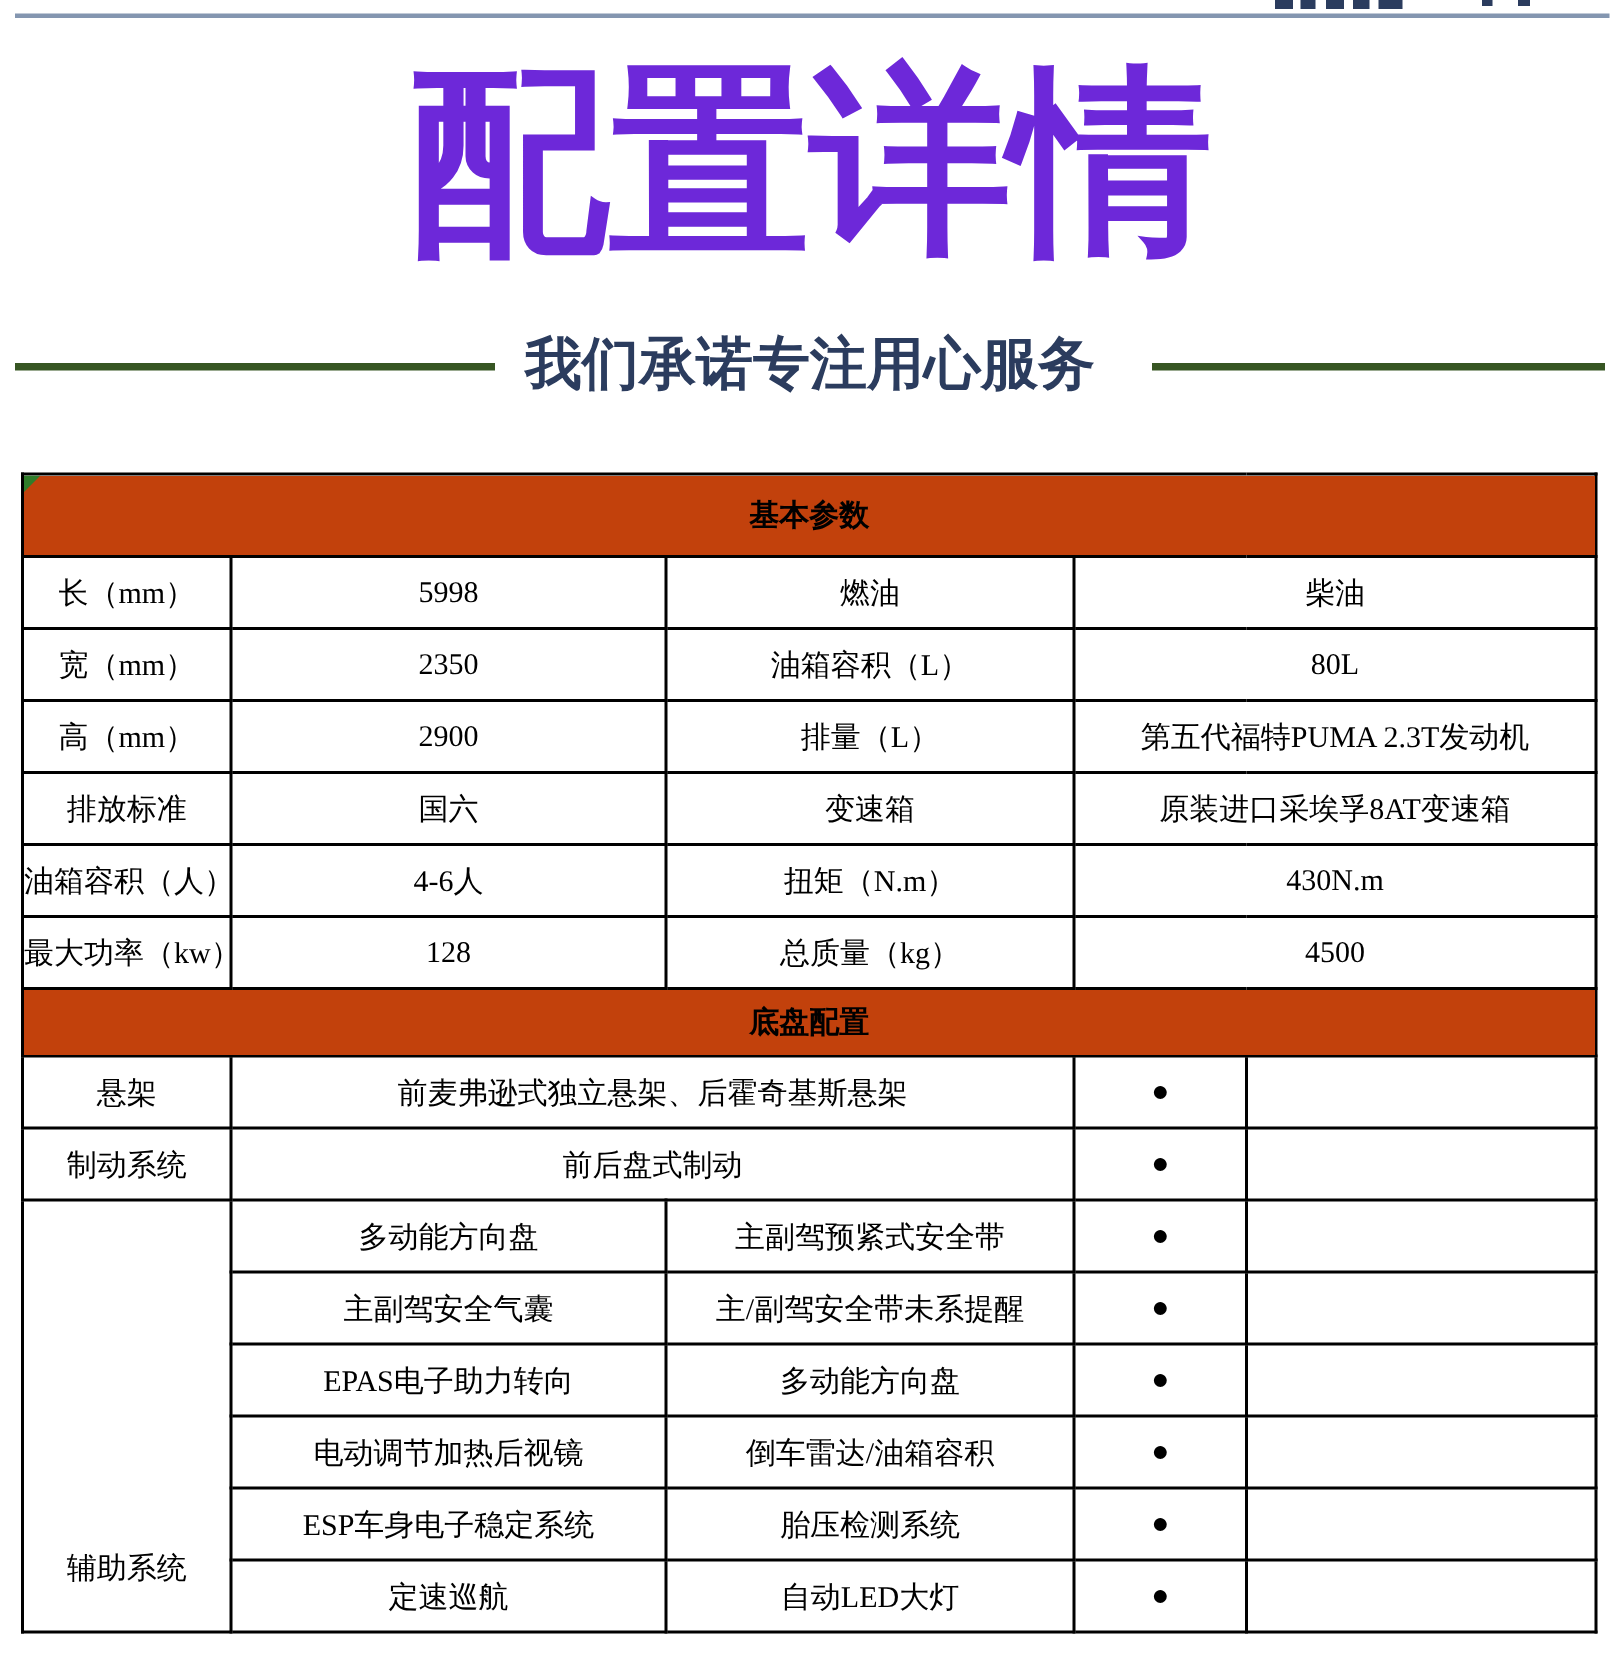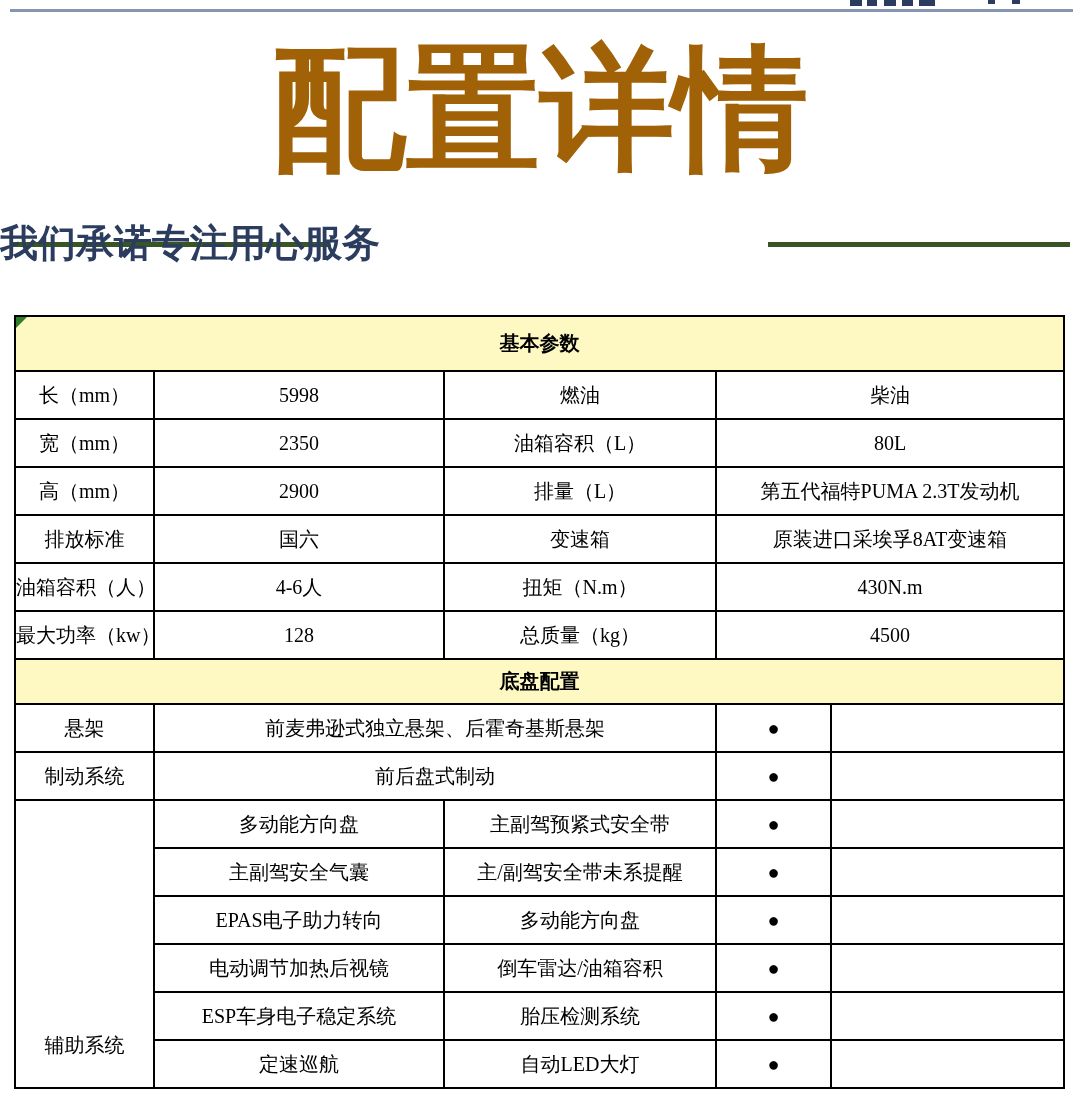--- a/index.html
+++ b/index.html
@@ -8,45 +8,45 @@
     background:#ffffff;font-family:"Liberation Serif",serif;
   }
   
   .top-frags{position:absolute;top:0;left:0;width:1080px;height:8px;}
   .frag{position:absolute;top:0;background:#2b3c5e;}
   .top-line{position:absolute;top:9px;left:10px;width:1063px;height:3px;background:#8496b0;}
   
   .title{
     position:absolute;top:34px;left:0;width:1080px;margin:0;
     text-align:center;font-family:"Liberation Sans",sans-serif;
-    font-weight:900;font-size:134px;line-height:150px;color:#a16207;
+    font-weight:900;font-size:134px;line-height:150px;color:#6d28d9;
   }
   
   .subtitle-row{position:absolute;top:222px;left:0;width:1080px;height:42px;}
   .sub-line{position:absolute;top:20px;height:5px;background:#375623;}
   .sub-line.left{left:10px;width:320px;}
   .sub-line.right{right:10px;width:302px;}
   .subtitle{
-    position:absolute;top:0;left:0;width:1080px;text-align:left;
+    position:absolute;top:0;left:0;width:1080px;text-align:center;
     font-family:"Liberation Sans",sans-serif;font-weight:bold;
     font-size:38px;line-height:42px;color:#2b3c5e;
   }
   
   table.spec{
     position:absolute;left:14px;top:315px;width:1049px;
     border-collapse:collapse;table-layout:fixed;
   }
   table.spec td{
     border:2px solid #000;color:#000;font-size:20px;
     text-align:center;padding:0;overflow:hidden;white-space:nowrap;
   }
   tr.sec-h1{height:55px;}
   tr.sec-h2{height:45px;padding-left:12px;}
   td.sec-header{
-    background:#fef9c3;text-align:left;padding-left:13px;
+    background:#c2410c;text-align:left;padding-left:13px;
     font-weight:bold;font-size:23px;position:relative;
   }
   .corner-triangle{
     position:absolute;top:0;left:0;width:0;height:0;
     border-top:11px solid #2f7d2a;border-right:11px solid transparent;
   }
   tr.r{height:48px;}
   td.desc{text-align:left;padding-left:6px;margin-top:10px;}
   td.dot-cell{font-size:22px;}
   td.assist-label{position:relative;vertical-align:bottom;}

